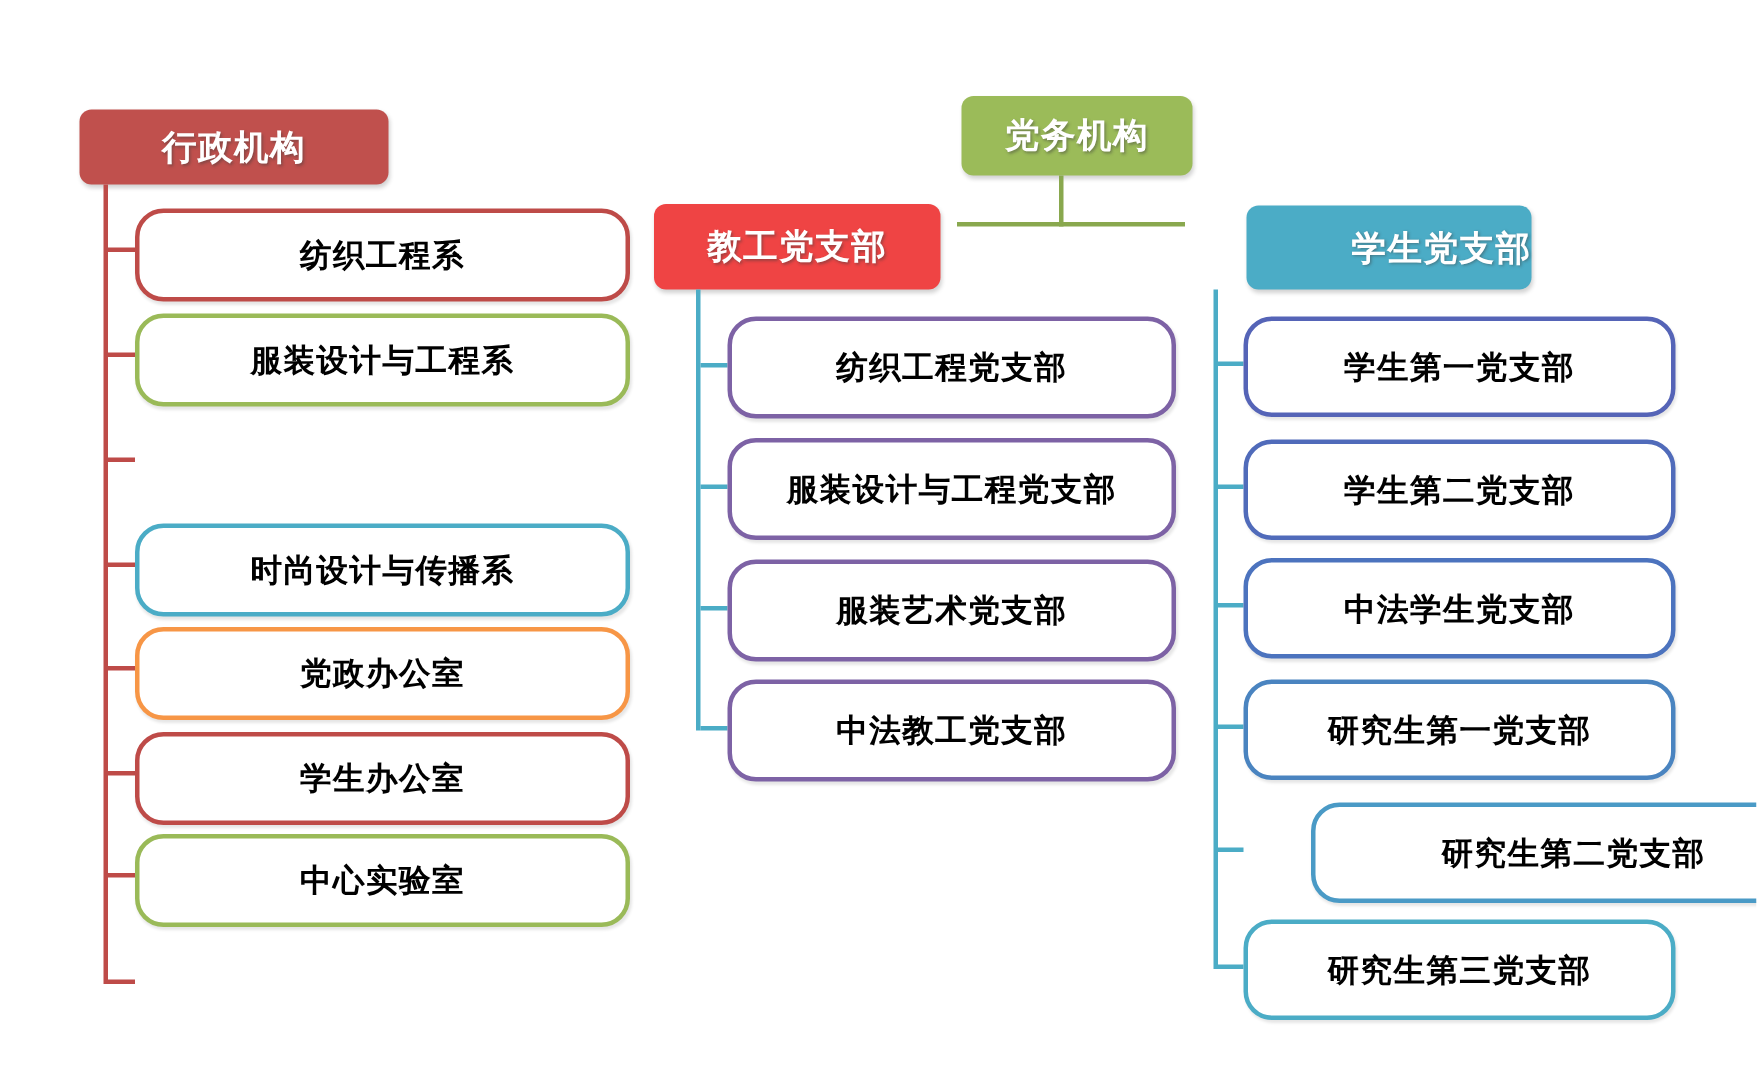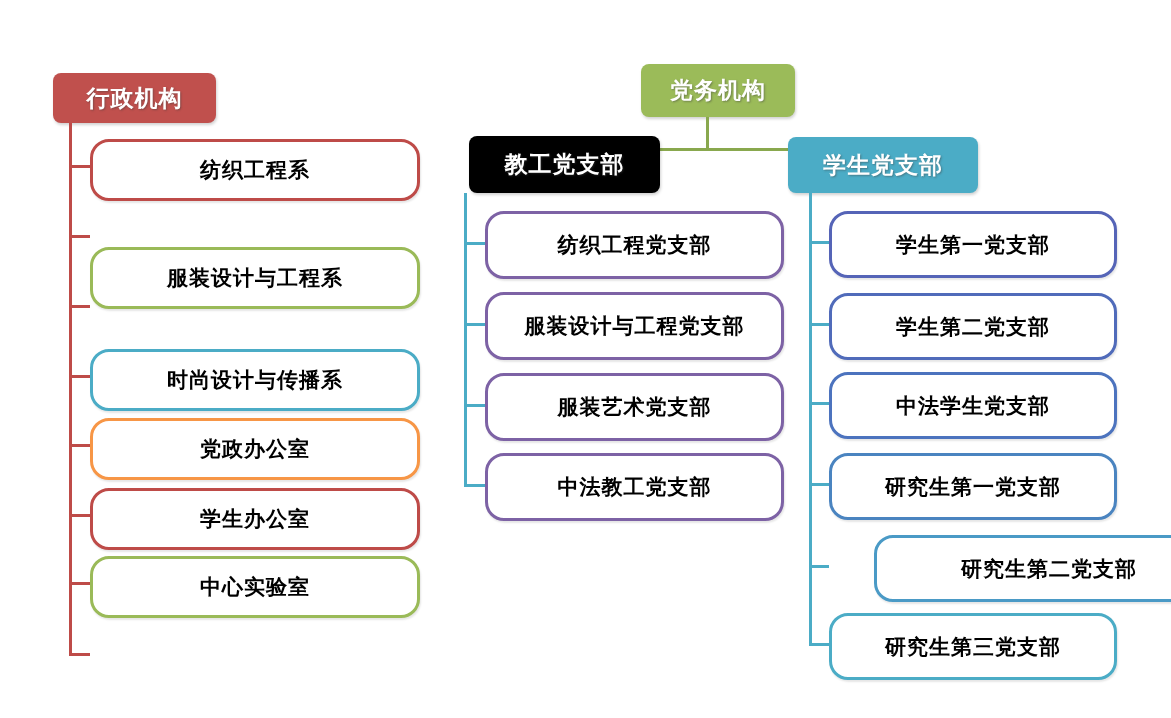--- a/index.html
+++ b/index.html
@@ -39,39 +39,39 @@
     box-shadow: 1px 2px 2px rgba(0,0,0,0.10);
   }
   .line { position: absolute; }
   .lbl { white-space: nowrap; }
 </style>
 </head>
 <body>
 
 <div id="canvas">
 
-  <div class="hdr" style="left: 53px; top: 73px; width: 163px; height: 50px; background-color: rgb(192, 80, 77);">
+  <div class="hdr" style="left: 53px; top: 73px; width: 206px; height: 50px; background-color: rgb(192, 80, 77);">
     <span class="lbl">行政机构</span>
   </div>
 
   <div class="line" style="left: 69px; top: 123px; width: 3px; height: 533px; background-color: rgb(190, 75, 72);"></div>
 
   <div class="line" style="left: 72px; top: 165px; width: 18px; height: 3px; background-color: rgb(190, 75, 72);"></div>
   <div class="line" style="left: 72px; top: 235px; width: 18px; height: 3px; background-color: rgb(190, 75, 72);"></div>
   <div class="line" style="left: 72px; top: 305px; width: 18px; height: 3px; background-color: rgb(190, 75, 72);"></div>
   <div class="line" style="left: 72px; top: 375px; width: 18px; height: 3px; background-color: rgb(190, 75, 72);"></div>
   <div class="line" style="left: 72px; top: 444px; width: 18px; height: 3px; background-color: rgb(190, 75, 72);"></div>
   <div class="line" style="left: 72px; top: 514px; width: 18px; height: 3px; background-color: rgb(190, 75, 72);"></div>
   <div class="line" style="left: 72px; top: 582px; width: 18px; height: 3px; background-color: rgb(190, 75, 72);"></div>
   <div class="line" style="left: 72px; top: 653px; width: 18px; height: 3px; background-color: rgb(190, 75, 72);"></div>
 
   <div class="child" style="left: 90px; top: 139px; width: 324px; height: 56px; border-color: rgb(190, 75, 72);">
     <span class="lbl">纺织工程系</span>
   </div>
-  <div class="child" style="left: 90px; top: 209px; width: 324px; height: 56px; border-color: rgb(154, 186, 88); margin-top: 38px;">
+  <div class="child" style="left: 90px; top: 209px; width: 324px; height: 56px; border-color: rgb(154, 186, 88);">
     <span class="lbl">服装设计与工程系</span>
   </div>
   <div class="child" style="left: 90px; top: 349px; width: 324px; height: 56px; border-color: rgb(75, 172, 198);">
     <span class="lbl">时尚设计与传播系</span>
   </div>
   <div class="child" style="left: 90px; top: 418px; width: 324px; height: 56px; border-color: rgb(247, 150, 70); justify-content: center;">
     <span class="lbl">党政办公室</span>
   </div>
   <div class="child" style="left: 90px; top: 488px; width: 324px; height: 56px; border-color: rgb(190, 75, 72); justify-content: center;">
     <span class="lbl">学生办公室</span>
@@ -80,21 +80,21 @@
     <span class="lbl">中心实验室</span>
   </div>
 
   <div class="hdr" style="left: 641px; top: 64px; width: 154px; height: 53px; background-color: rgb(155, 187, 89);">
     <span class="lbl">党务机构</span>
   </div>
 
   <div class="line" style="left: 706px; top: 117px; width: 3px; height: 34px; background-color: rgb(137, 168, 78);"></div>
   <div class="line" style="left: 638px; top: 148px; width: 152px; height: 3px; background-color: rgb(137, 168, 78);"></div>
 
-  <div class="hdr" style="left: 469px; top: 136px; width: 191px; height: 57px; background-color: #000000;">
+  <div class="hdr" style="left: 436px; top: 136px; width: 191px; height: 57px; background-color: #ef4444;">
     <span class="lbl">教工党支部</span>
   </div>
 
   <div class="line" style="left: 464px; top: 193px; width: 3px; height: 294px; background-color: rgb(75, 172, 198);"></div>
   <div class="line" style="left: 467px; top: 242px; width: 18px; height: 3px; background-color: rgb(75, 172, 198);"></div>
   <div class="line" style="left: 467px; top: 323px; width: 18px; height: 3px; background-color: rgb(75, 172, 198);"></div>
   <div class="line" style="left: 467px; top: 404px; width: 18px; height: 3px; background-color: rgb(75, 172, 198);"></div>
   <div class="line" style="left: 467px; top: 484px; width: 18px; height: 3px; background-color: rgb(75, 172, 198);"></div>
 
   <div class="child" style="left: 485px; top: 211px; width: 293px; height: 62px; border-color: rgb(125, 98, 165);">
@@ -103,21 +103,21 @@
   <div class="child" style="left: 485px; top: 292px; width: 293px; height: 62px; border-color: rgb(125, 98, 165);">
     <span class="lbl">服装设计与工程党支部</span>
   </div>
   <div class="child" style="left: 485px; top: 373px; width: 293px; height: 62px; border-color: rgb(125, 98, 165);">
     <span class="lbl">服装艺术党支部</span>
   </div>
   <div class="child" style="left: 485px; top: 453px; width: 293px; height: 62px; border-color: rgb(125, 98, 165);">
     <span class="lbl">中法教工党支部</span>
   </div>
 
-  <div class="hdr" style="left: 788px; top: 137px; width: 190px; height: 56px; background-color: rgb(75, 172, 198);">
+  <div class="hdr" style="left: 831px; top: 137px; width: 190px; height: 56px; background-color: rgb(75, 172, 198); justify-content: flex-end;">
     <span class="lbl">学生党支部</span>
   </div>
 
   <div class="line" style="left: 809px; top: 193px; width: 3px; height: 453px; background-color: rgb(75, 172, 198);"></div>
   <div class="line" style="left: 812px; top: 241px; width: 17px; height: 3px; background-color: rgb(75, 172, 198);"></div>
   <div class="line" style="left: 812px; top: 323px; width: 17px; height: 3px; background-color: rgb(75, 172, 198);"></div>
   <div class="line" style="left: 812px; top: 402px; width: 17px; height: 3px; background-color: rgb(75, 172, 198);"></div>
   <div class="line" style="left: 812px; top: 483px; width: 17px; height: 3px; background-color: rgb(75, 172, 198);"></div>
   <div class="line" style="left: 812px; top: 565px; width: 17px; height: 3px; background-color: rgb(75, 172, 198);"></div>
   <div class="line" style="left: 812px; top: 643px; width: 17px; height: 3px; background-color: rgb(75, 172, 198);"></div>

